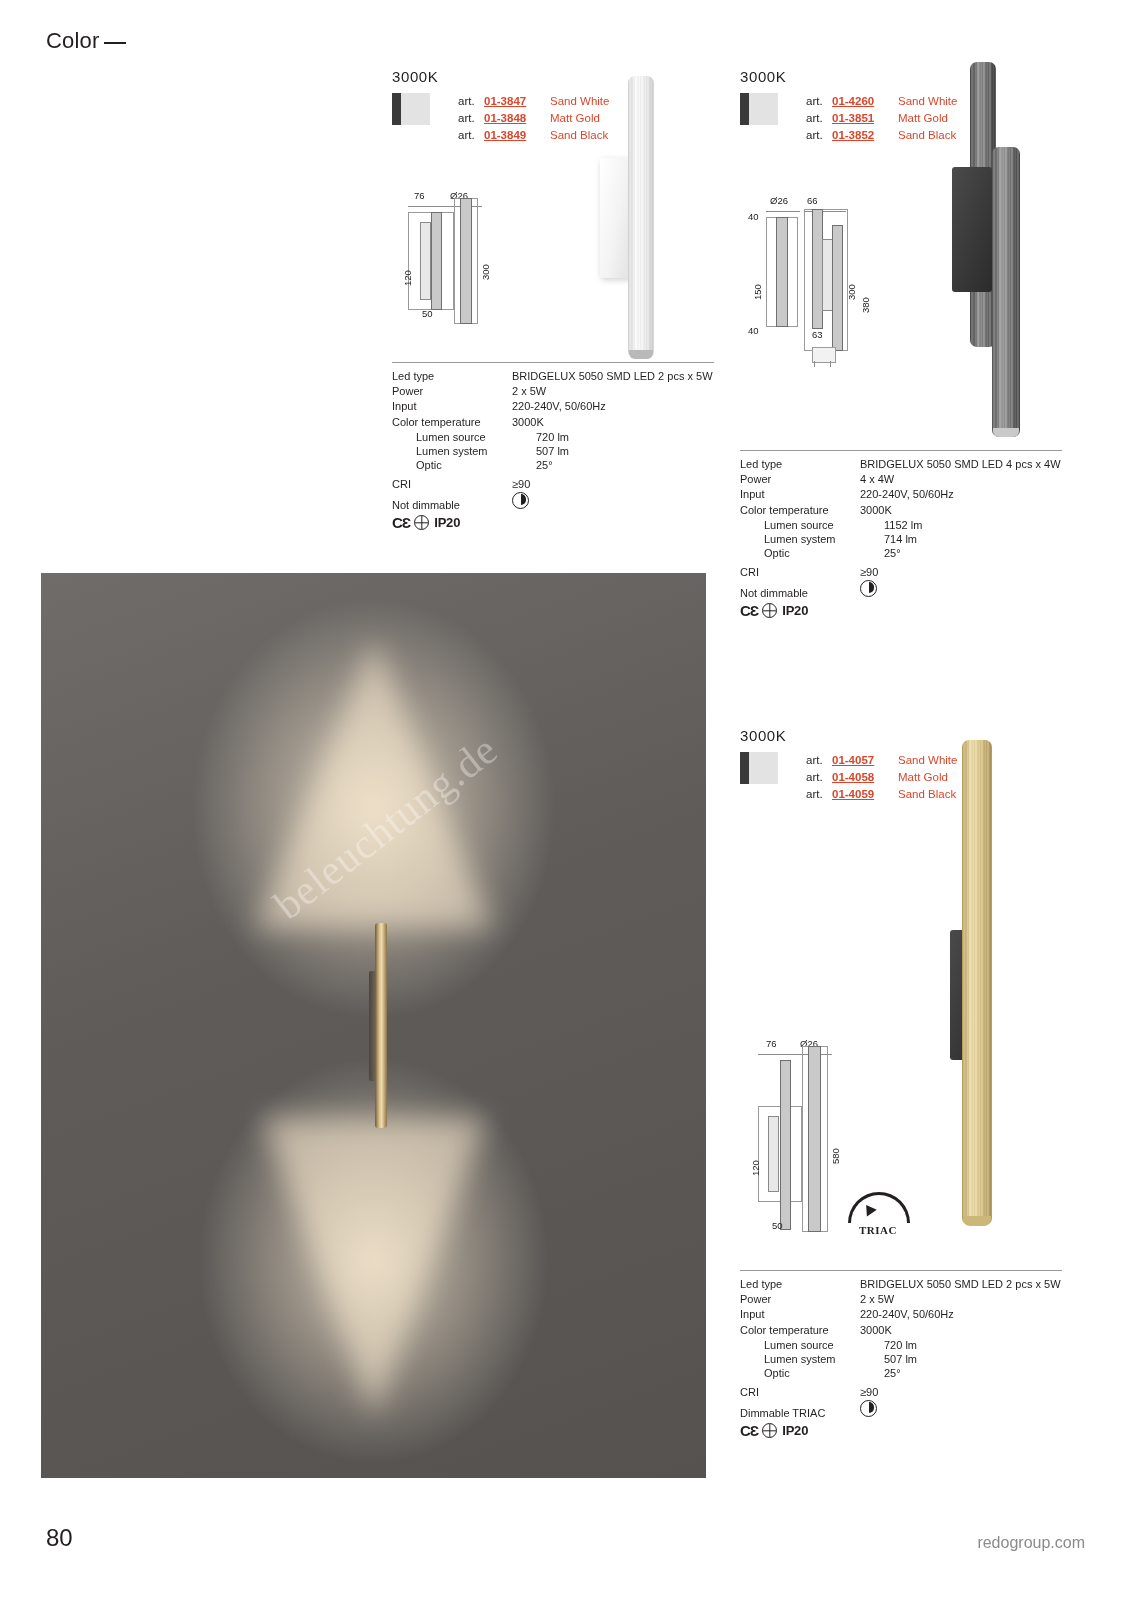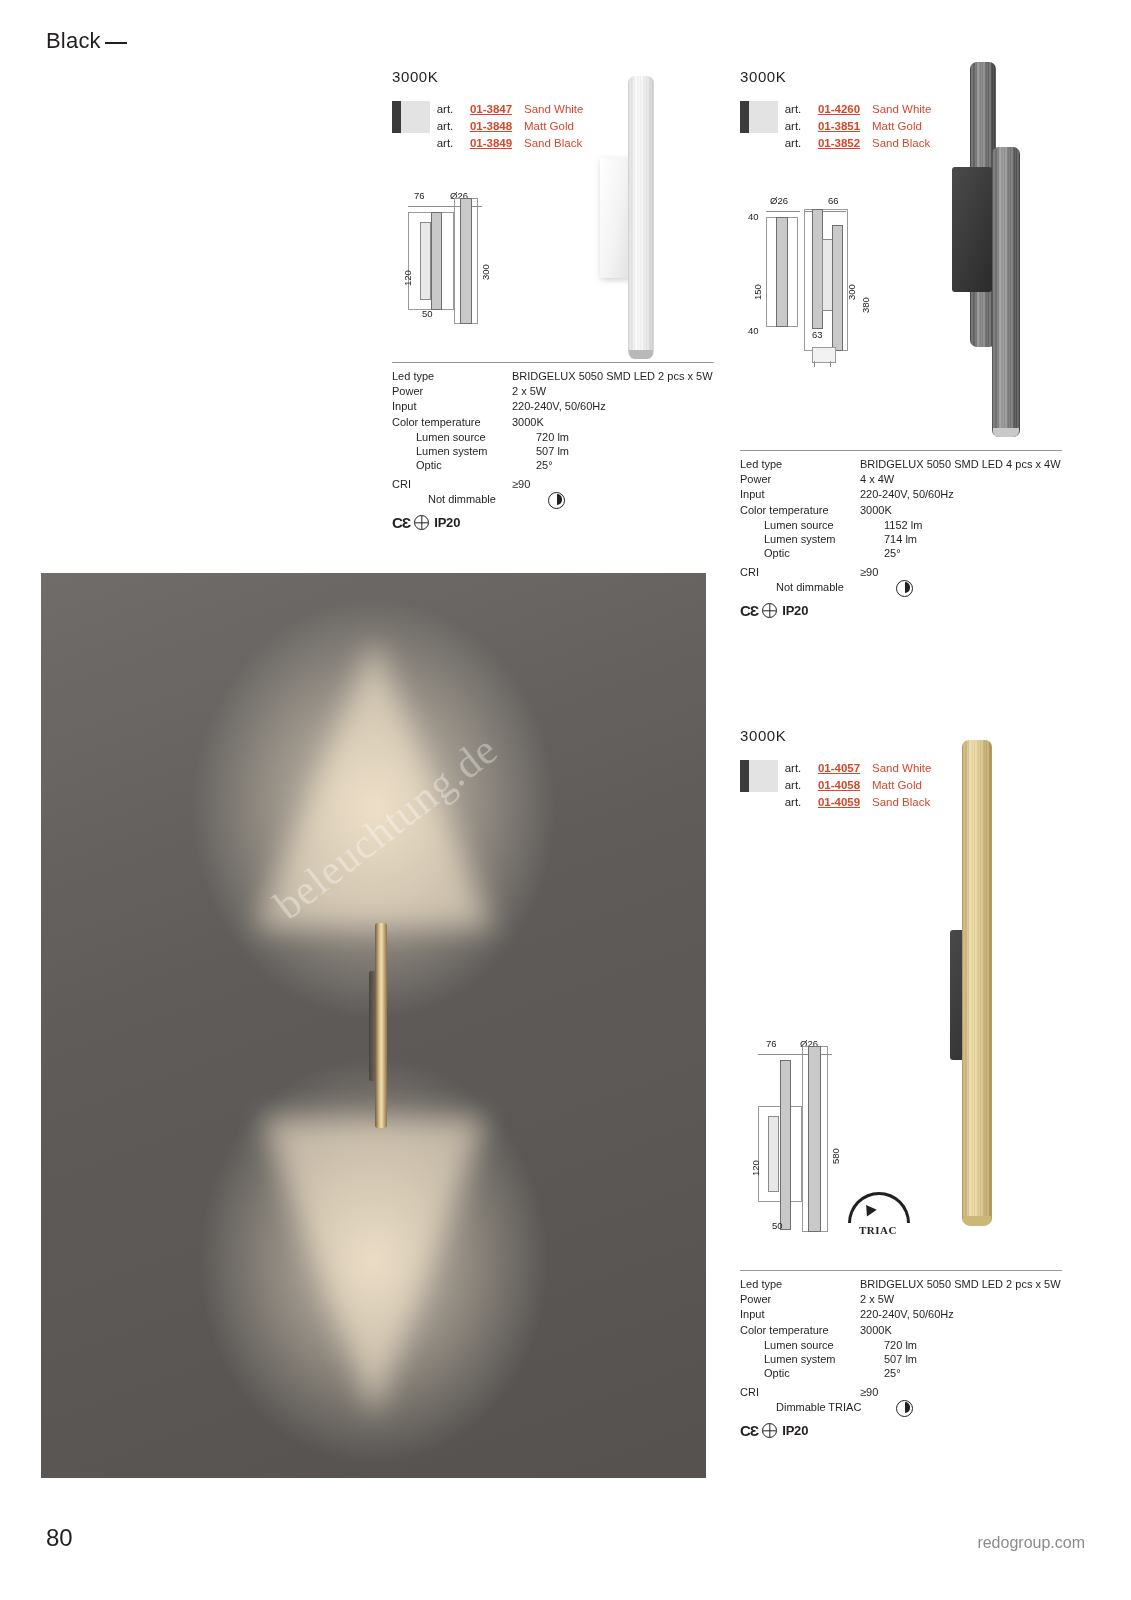--- a/index.html
+++ b/index.html
@@ -41,23 +41,22 @@
 
   
   .kelvin {
     font-size: 15px;
     letter-spacing: 0.6px;
     color: #231f20;
   }
   .swatch-row {
     display: flex;
     align-items: flex-start;
-    gap: 2px;
-    margin-top: 16px;
-    text-align: center;
+    gap: 28px;
+    margin-top: 8px;
   }
   .swatch {
     width: 38px;
     height: 32px;
     position: relative;
     flex: 0 0 auto;
   }
   .swatch .sw-dark {
     position: absolute;
     left: 0; top: 0;
@@ -102,22 +101,21 @@
     margin-top: 2px;
     display: flex;
     align-items: center;
     gap: 4px;
     font-size: 14px;
     font-weight: bold;
     letter-spacing: -0.3px;
   }
   .nodim-row {
     display: flex;
-    align-items: flex-start;
-    margin-left: 36px;
+    align-items: flex-end;
   }
   .nodim-icon {
     width: 15px;
     height: 15px;
     border-radius: 50%;
     border: 1.6px solid #231f20;
     position: relative;
     display: inline-block;
   }
   .nodim-icon::after {
@@ -348,21 +346,21 @@
     font-size: 16px;
     color: #8b8b8b;
   }
 </style>
 </head>
 <body>
 
 <div class="page">
 
   <div class="brand">
-    <span>Black</span><span class="brand-underline"></span>
+    <span>Color</span><span class="brand-underline"></span>
   </div>
 
   <div style="position:absolute; left:392px; top:68px; width:330px;">
     <div class="kelvin">3000K</div>
     <div class="swatch-row">
       <div class="swatch">
         <span class="sw-dark"></span>
           <span class="sw-light"></span>
       </div>
       <div class="art-list">
@@ -482,21 +480,21 @@
 
   <div class="render" style="left:930px; top:62px; width:120px; height:370px;">
     <div class="fluted" style="left:40px; top:0; width:26px; height:285px; background:linear-gradient(to right,#3c3c3c,#8a8a8a 35%,#6e6e6e 60%,#2e2e2e);"></div>
     <div style="position:absolute; left:22px; top:105px; width:40px; height:125px; background:linear-gradient(110deg,#4b4b4b,#2b2b2b); border-radius:3px;"></div>
     <div class="fluted" style="left:62px; top:85px; width:28px; height:290px; background:linear-gradient(to right,#4a4a4a,#9a9a9a 35%,#777 60%,#333);"></div>
     <div style="position:absolute; left:63px; top:366px; width:26px; height:9px; background:#c9c9c9; border-radius:0 0 6px 6px;"></div>
   </div>
 
   <div class="draw" style="left:740px; top:195px; width:150px; height:180px;">
     <div class="dim" style="left:30px; top:0;">Ø26</div>
-    <div class="dim" style="left:88px; top:0;">66</div>
+    <div class="dim" style="left:67px; top:0;">66</div>
     <div class="dim" style="left:8px; top:16px;">40</div>
     <div class="ln" style="left:26px; top:16px; width:34px; height:0.8px;"></div>
     <div class="ln" style="left:64px; top:16px; width:42px; height:0.8px;"></div>
 
     <div class="box-outline" style="left:26px; top:22px; width:30px; height:108px;"></div>
     <div class="tube" style="left:36px; top:22px; width:10px; height:108px;"></div>
     <div class="dim vert" style="left:12px; top:105px;">150</div>
     <div class="dim" style="left:8px; top:130px;">40</div>
 
     <div class="box-outline" style="left:64px; top:14px; width:42px; height:140px;"></div>

